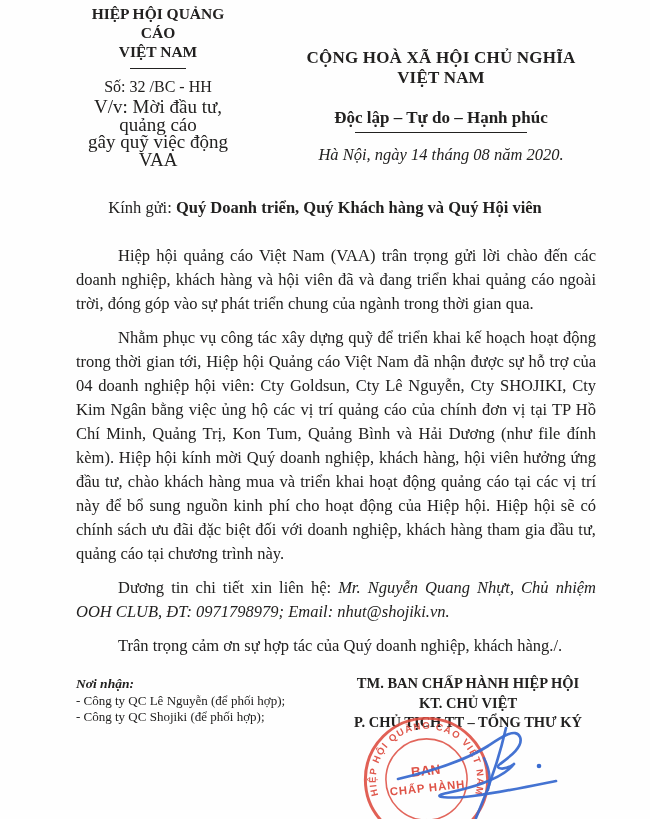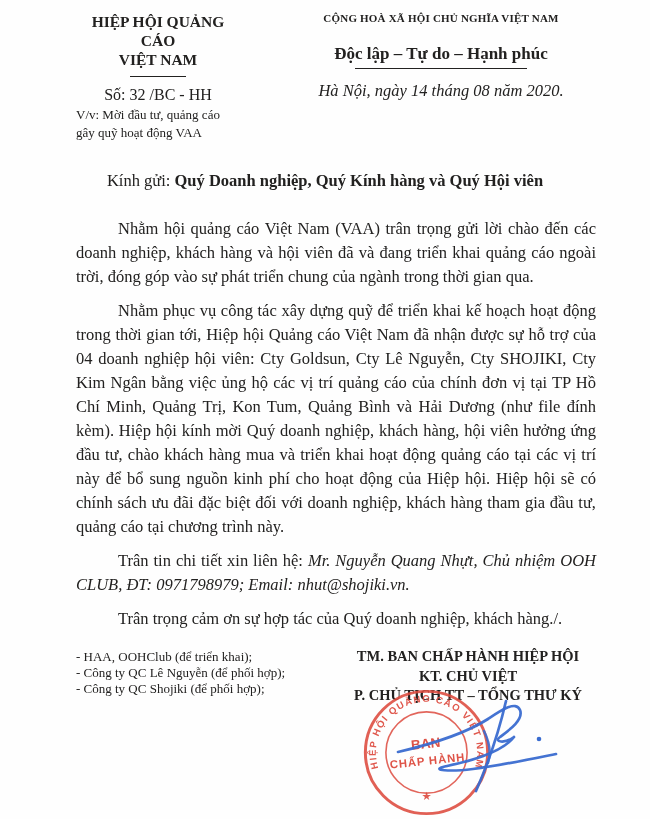--- a/index.html
+++ b/index.html
@@ -10,31 +10,31 @@
   }
   *{margin:0;padding:0;box-sizing:border-box;}
   html,body{background:#fff;}
   .page{
     position:relative;
     width:650px;height:819px;
     background:var(--paper);
     color:var(--ink);
     font-family:"Liberation Serif","DejaVu Serif",serif;
     overflow:hidden;
-    padding-top:12px;
+    padding-top:4px;
   }
   
   .header{display:flex;padding-left:76px;}
   .header-left{width:164px;text-align:center;}
   .org-name{font-weight:bold;font-size:15.5px;line-height:19px;}
   .org-divider{width:56px;border-top:1.6px solid var(--ink);margin:7px auto 9px auto;}
   .doc-number{font-size:16px;margin-bottom:2px;}
-  .subject{font-size:13px;line-height:17.5px;text-align:left;}
+  .subject{font-size:19px;line-height:17.5px;text-align:center;}
   .header-right{width:306px;margin-left:48px;text-align:center;}
-  .national-motto1{font-weight:bold;font-size:11px;letter-spacing:.2px;}
+  .national-motto1{font-weight:bold;font-size:17px;letter-spacing:.2px;margin-top:44px;}
   .national-motto2{font-weight:bold;font-size:17px;margin-top:20px;}
   .motto-divider{width:172px;border-top:1.6px solid var(--ink);margin:4px auto 12px auto;}
   .place-date{font-style:italic;font-size:16.5px;}
   
   .salutation{margin-top:30px;text-align:center;font-size:16.5px;}
   .salutation b{font-weight:bold;}
   
   .body-text{padding:26px 54px 0 76px;}
   .body-text p{
     font-size:16.5px;line-height:24px;
@@ -56,44 +56,44 @@
 
 <div class="page">
 
   <div class="header">
     <div class="header-left">
       <div class="org-name">HIỆP HỘI QUẢNG CÁO</div>
       <div class="org-name">VIỆT NAM</div>
       <div class="org-divider"></div>
       <div class="doc-number">Số: 32 /BC - HH</div>
       <div class="subject">V/v: Mời đầu tư, quảng cáo</div>
-      <div class="subject">gây quỹ hoạt động VAA</div>
+      <div class="subject">gây quỹ việc động VAA</div>
     </div>
     <div class="header-right">
       <div class="national-motto1">CỘNG HOÀ XÃ HỘI CHỦ NGHĨA VIỆT NAM</div>
       <div class="national-motto2">Độc lập – Tự do – Hạnh phúc</div>
       <div class="motto-divider"></div>
       <div class="place-date">Hà Nội, ngày 14  tháng 08 năm 2020.</div>
     </div>
   </div>
 
   <div class="salutation">
-    <span>Kính gửi: </span><b>Quý Doanh nghiệp, Quý Kính hàng và Quý Hội viên</b>
+    <span>Kính gửi: </span><b>Quý Doanh triển, Quý Khách hàng và Quý Hội viên</b>
   </div>
 
   <div class="body-text">
-    <p>Nhằm hội quảng cáo Việt Nam (VAA) trân trọng gửi lời chào đến các doanh nghiệp, khách hàng và hội viên đã và đang triển khai quảng cáo ngoài trời, đóng góp vào sự phát triển chung của ngành trong thời gian qua.</p>
+    <p>Hiệp hội quảng cáo Việt Nam (VAA) trân trọng gửi lời chào đến các doanh nghiệp, khách hàng và hội viên đã và đang triển khai quảng cáo ngoài trời, đóng góp vào sự phát triển chung của ngành trong thời gian qua.</p>
     <p>Nhằm phục vụ công tác xây dựng quỹ để triển khai kế hoạch hoạt động trong thời gian tới, Hiệp hội Quảng cáo Việt Nam đã nhận được sự hỗ trợ của 04 doanh nghiệp hội viên: Cty Goldsun, Cty Lê Nguyễn, Cty SHOJIKI, Cty Kim Ngân bằng việc ủng hộ các vị trí quảng cáo của chính đơn vị tại TP Hồ Chí Minh, Quảng Trị, Kon Tum, Quảng Bình và Hải Dương (như file đính kèm). Hiệp hội kính mời Quý doanh nghiệp, khách hàng, hội viên hưởng ứng đầu tư, chào khách hàng mua và triển khai hoạt động quảng cáo tại các vị trí này để bổ sung nguồn kinh phí cho hoạt động của Hiệp hội. Hiệp hội sẽ có chính sách ưu đãi đặc biệt đối với doanh nghiệp, khách hàng tham gia đầu tư, quảng cáo tại chương trình này.</p>
-    <p><span>Trân tin chi tiết xin liên hệ: </span><span class="italic">Mr. Nguyễn Quang Nhựt, Chủ nhiệm OOH CLUB, ĐT: 0971798979; Email: nhut@shojiki.vn.</span></p>
+    <p><span>Dương tin chi tiết xin liên hệ: </span><span class="italic">Mr. Nguyễn Quang Nhựt, Chủ nhiệm OOH CLUB, ĐT: 0971798979; Email: nhut@shojiki.vn.</span></p>
     <p>Trân trọng cảm ơn sự hợp tác của Quý doanh nghiệp, khách hàng./.</p>
   </div>
 
   <div class="footer">
     <div class="footer-left">
-      <div>- HAA, OOHClub (để triển khai);</div>
+      <div class="recipients-label">Nơi nhận:</div>
       <div>- Công ty QC Lê Nguyễn (để phối hợp);</div>
       <div>- Công ty QC Shojiki (để phối hợp);</div>
 
     </div>
 
     <div class="footer-right">
       <div class="sig-line">TM. BAN CHẤP HÀNH HIỆP HỘI</div>
       <div class="sig-line">KT. CHỦ VIỆT</div>
       <div class="sig-line">P. CHỦ TỊCH TT – TỔNG THƯ KÝ</div>
     </div>

